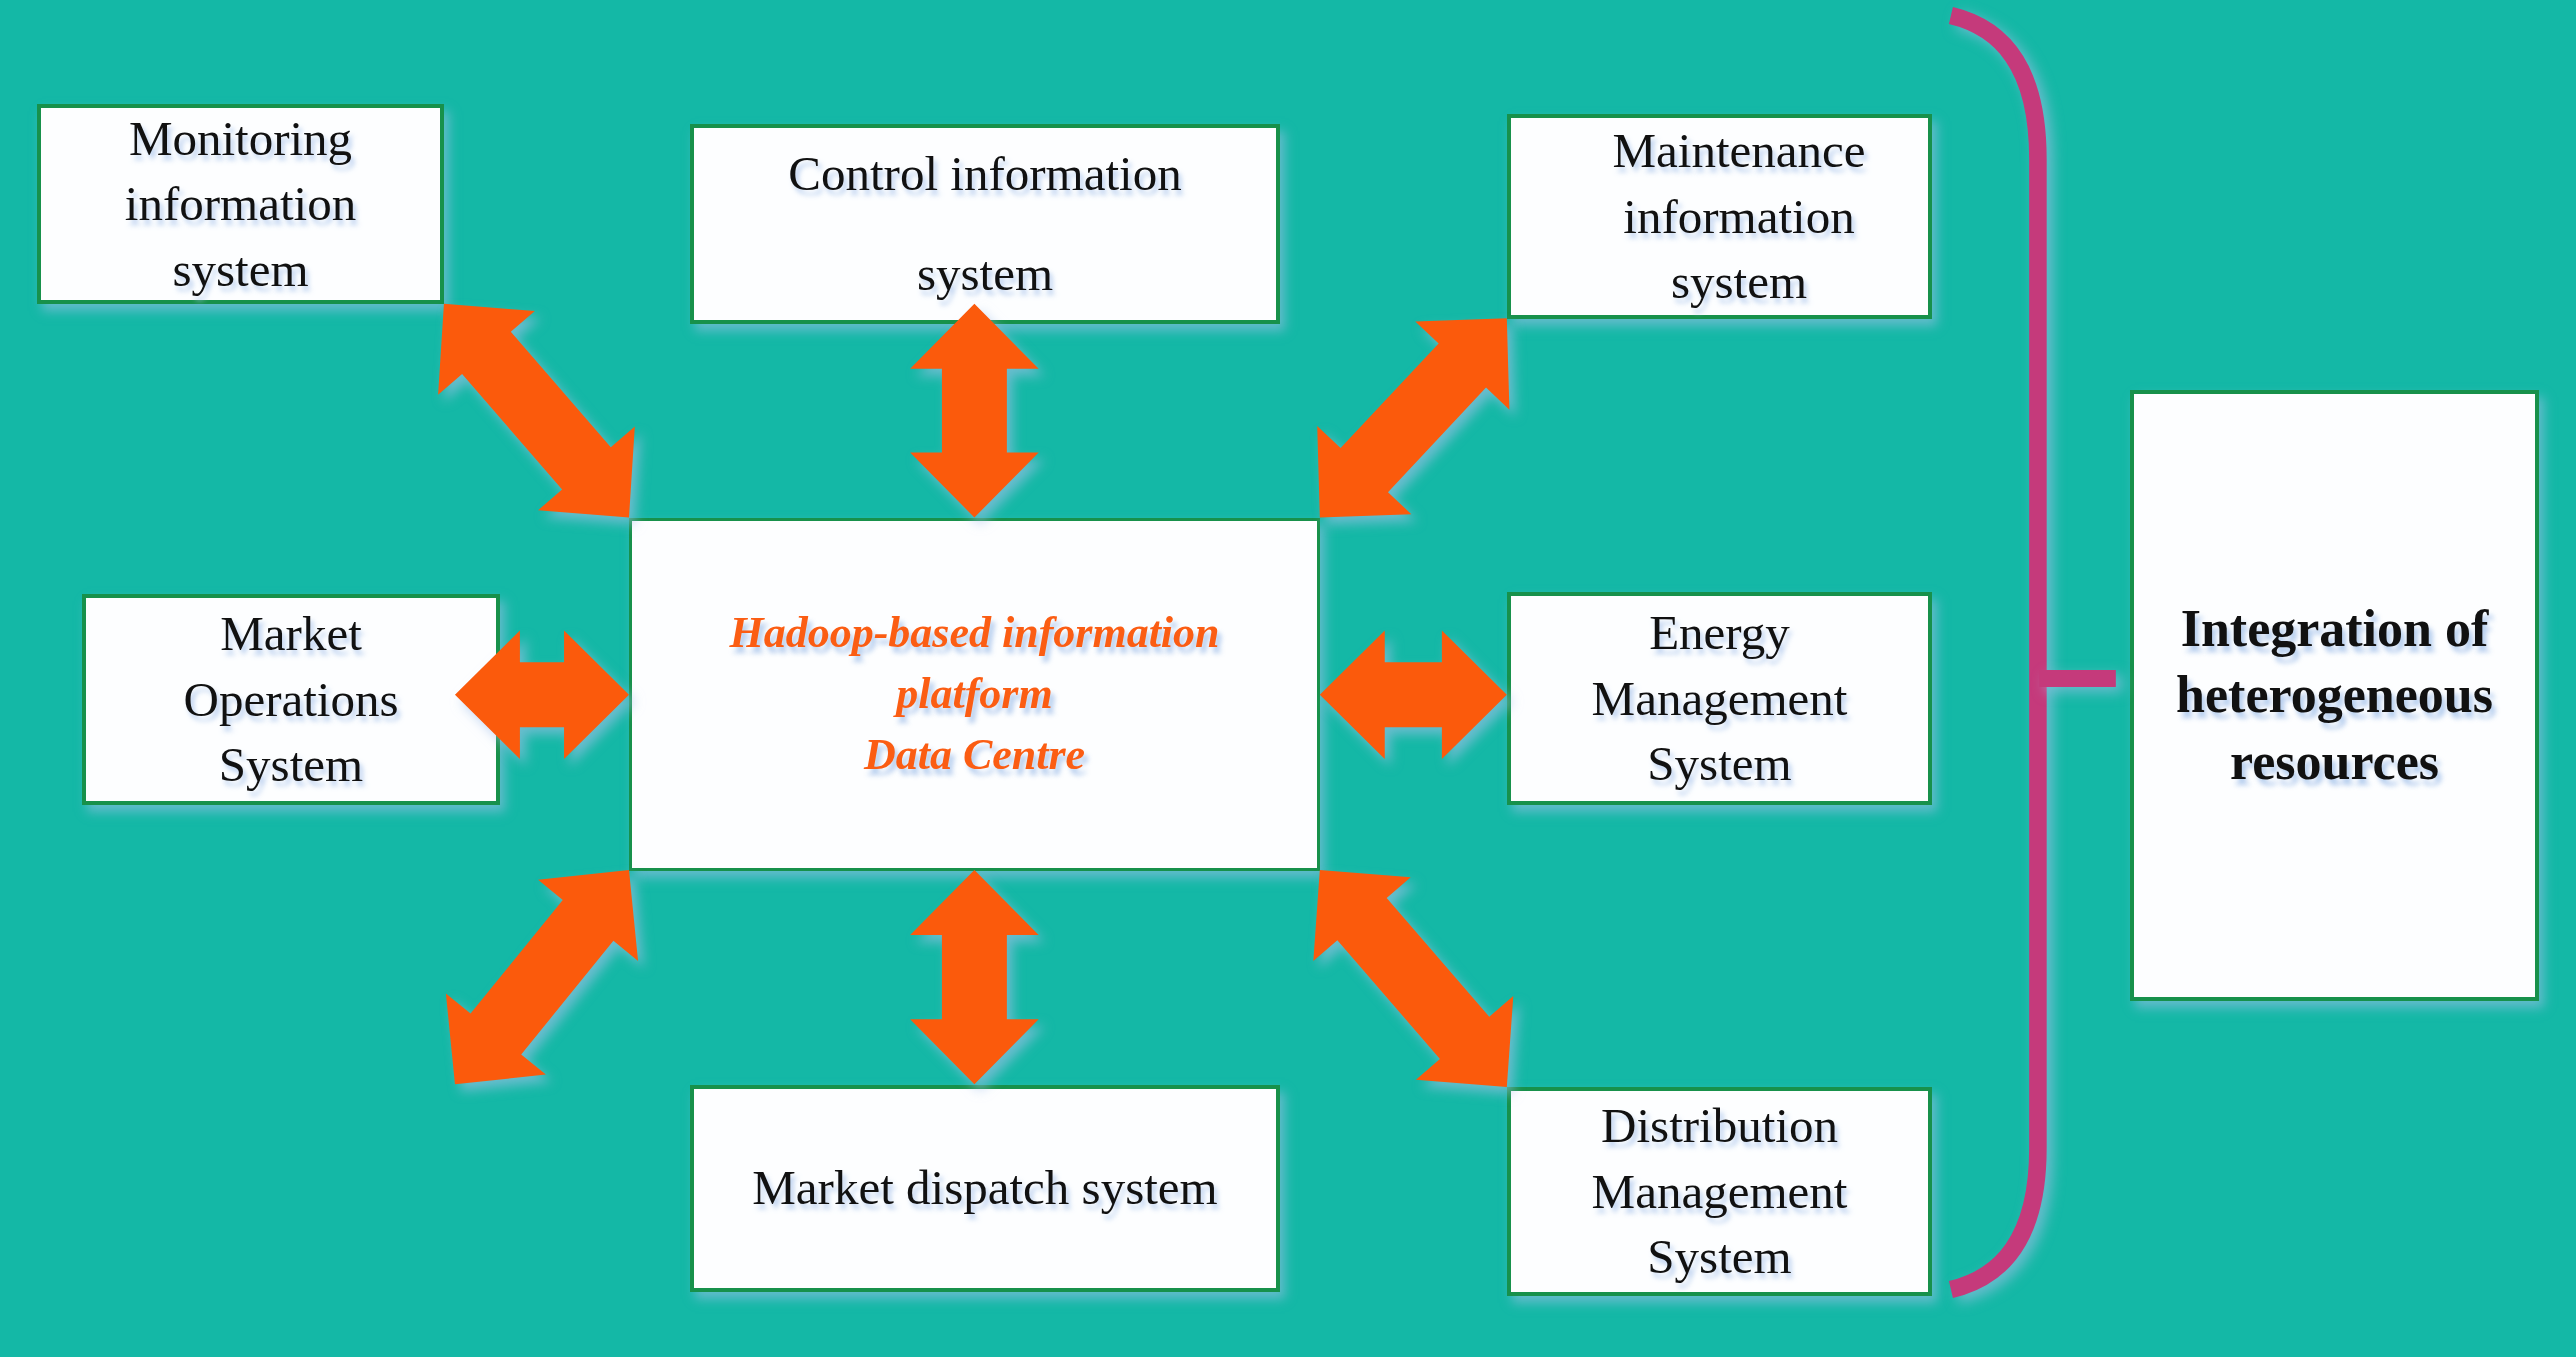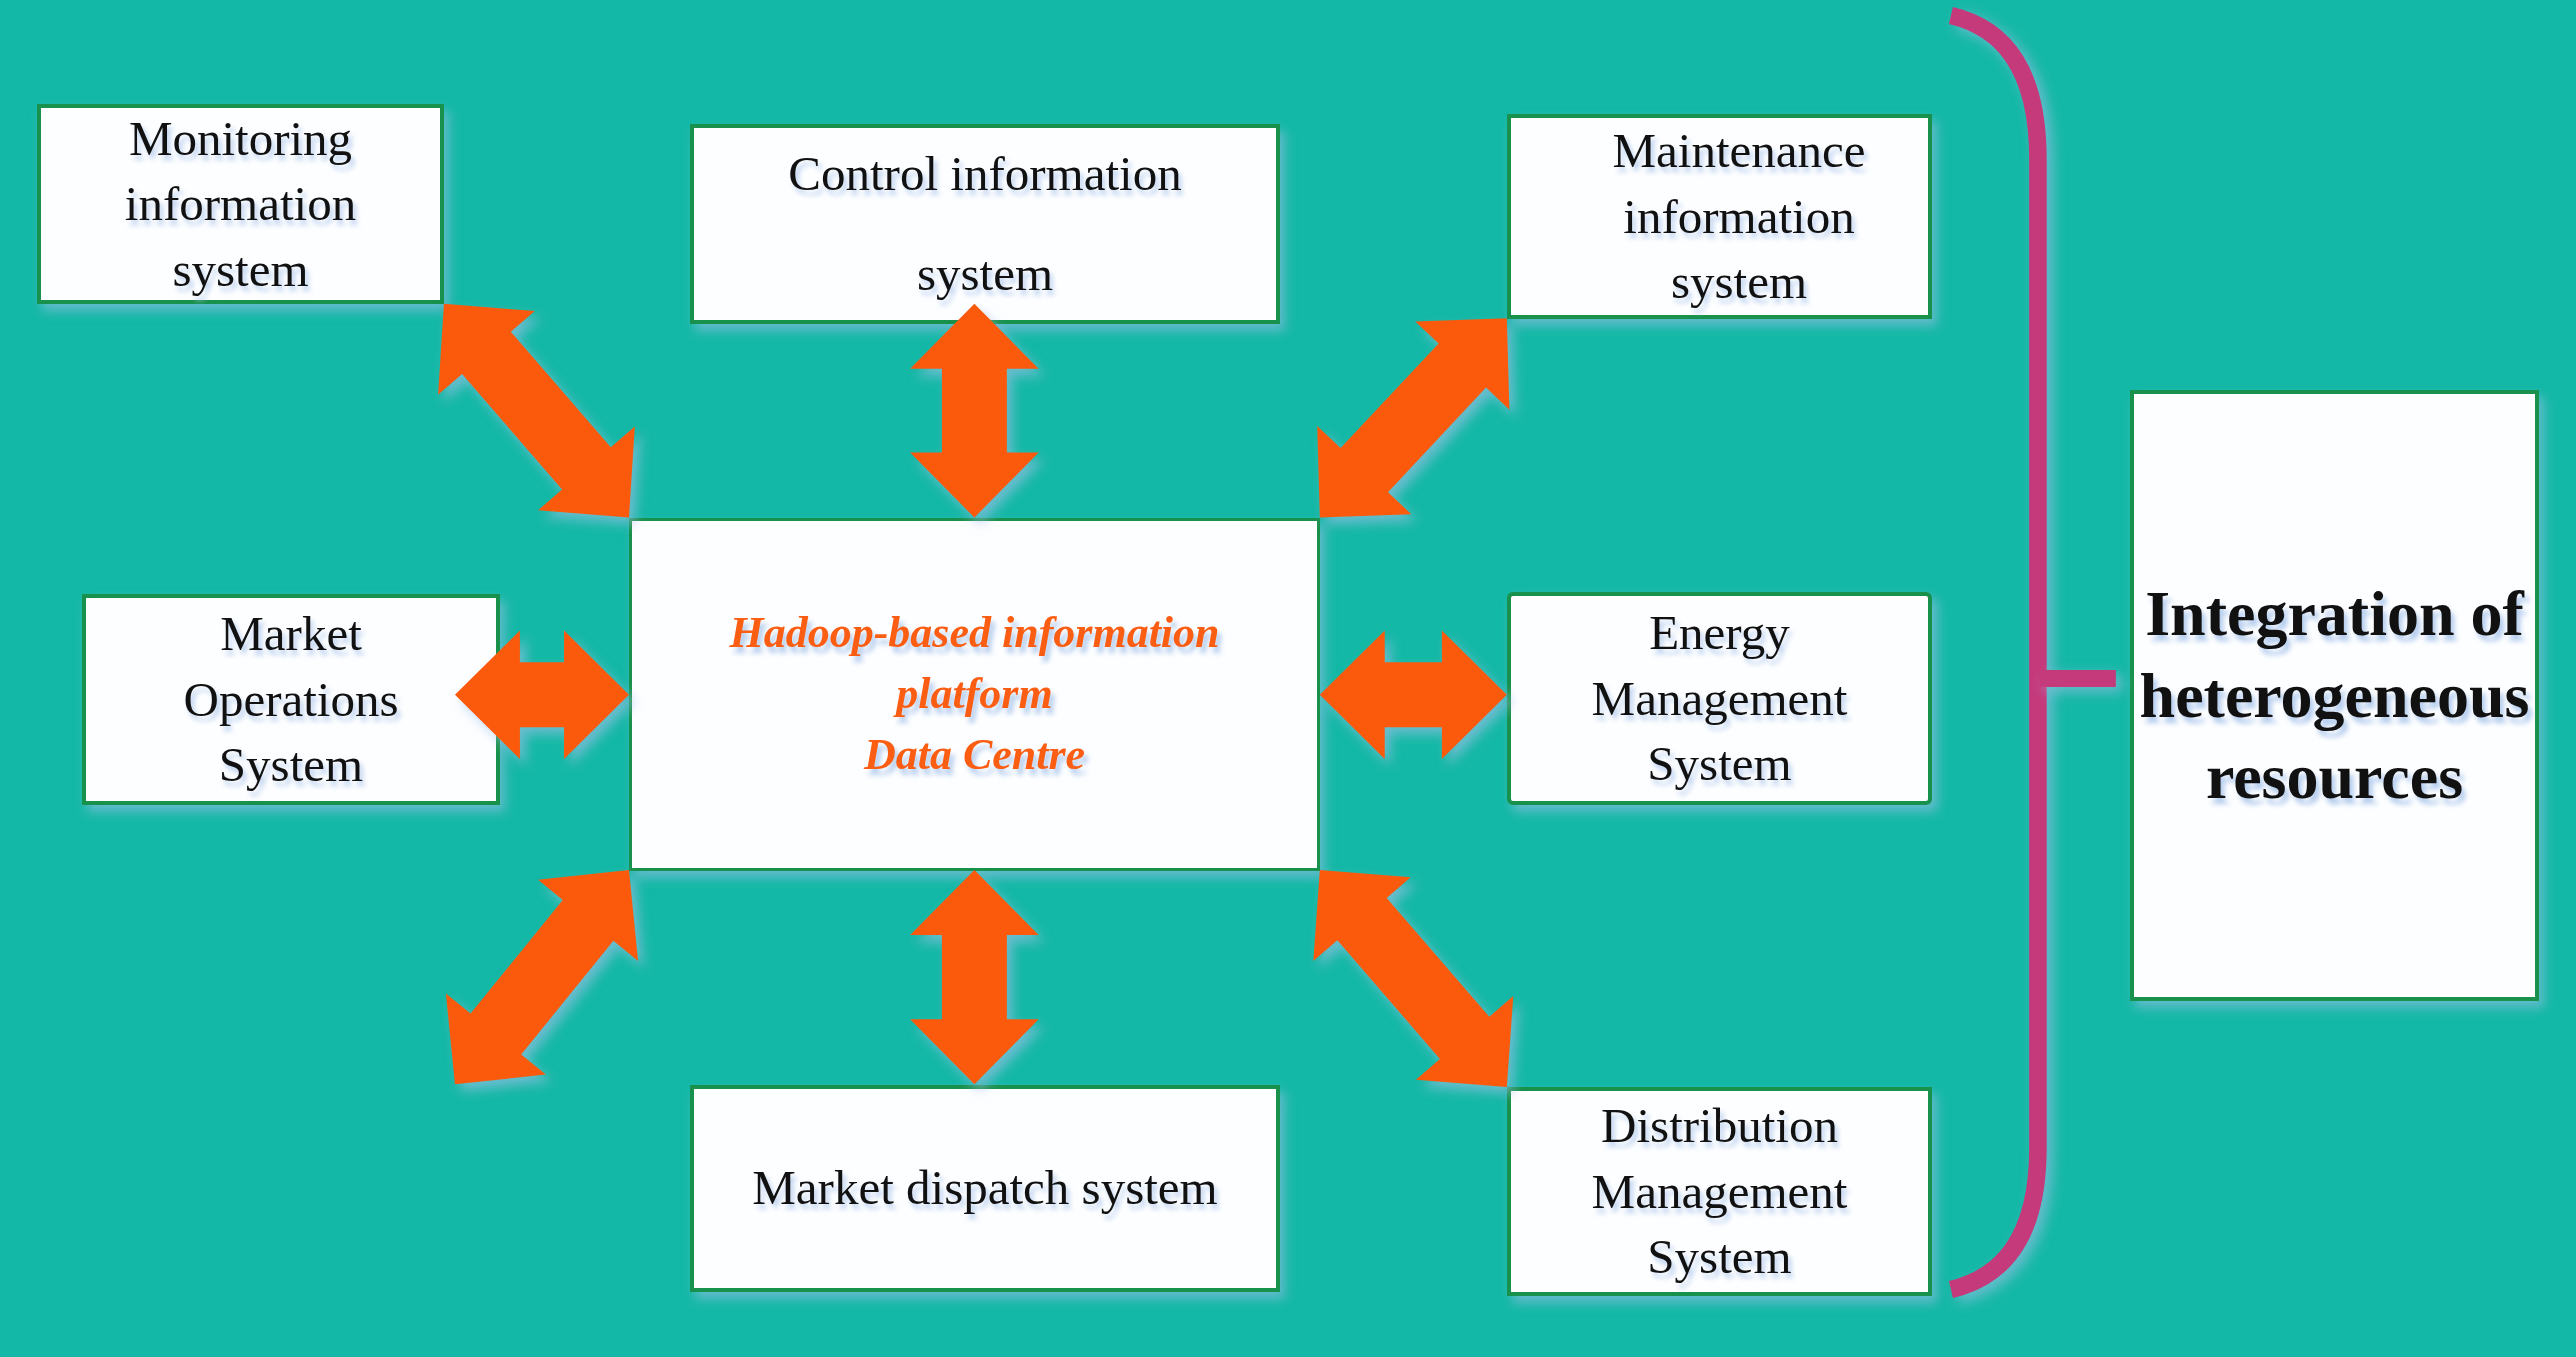--- a/index.html
+++ b/index.html
@@ -35,21 +35,21 @@
     left:629px;top:518px;width:691px;height:353px;
     border-width:3.9px;
     font-weight:bold;font-style:italic;
     font-size:44px;line-height:1.38;
     color:#FB5D13;
     text-shadow:3.9px 5.8px 5.8px rgba(163,192,234,0.8);
   }
   .box-integration{
     left:2130px;top:390px;width:409px;height:611px;
     font-weight:bold;
-    font-size:64px;line-height:1.28;
+    font-size:52px;line-height:1.28;
     text-shadow:3.9px 5.8px 5.8px rgba(163,192,234,0.8);
   }
   svg.overlay{position:absolute;left:0;top:0;width:2576px;height:1357px;pointer-events:none;}
   .arrow-shape{filter:drop-shadow(9px 11px 9px rgba(163,192,234,0.6));}
   .brace-shape{filter:drop-shadow(10px 8px 10px rgba(163,192,234,0.6));}
 </style>
 </head>
 <body>
 
 <div class="canvas">
@@ -76,21 +76,21 @@
 Operations
 System</span>
   </div>
 
   <div class="sysbox box-platform" style="border-color: rgb(23, 145, 75);">
     <span>Hadoop-based information
 platform
 Data Centre</span>
   </div>
 
-  <div class="sysbox box-energy" style="border-color: rgb(23, 145, 75); border-radius: 6px;">
+  <div class="sysbox box-energy" style="border-color: rgb(23, 145, 75);">
     <span>Energy
 Management
 System</span>
   </div>
 
 
   <div class="sysbox box-power" style="border-color: rgb(23, 145, 75);">
     <span>Market dispatch system</span>
   </div>
 

